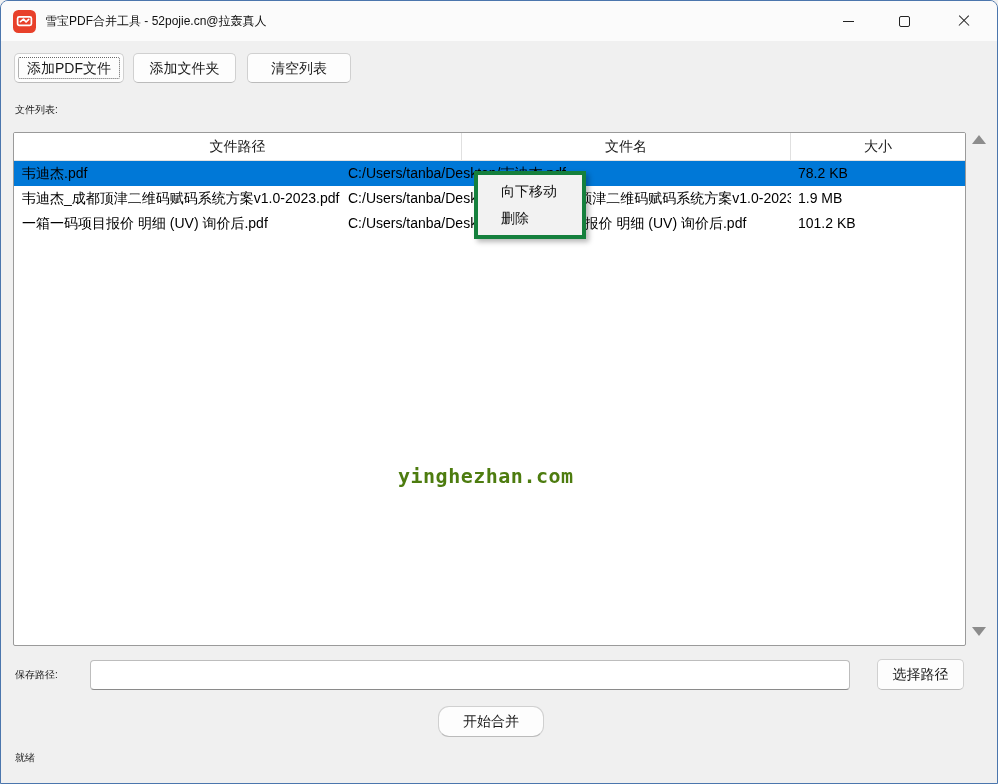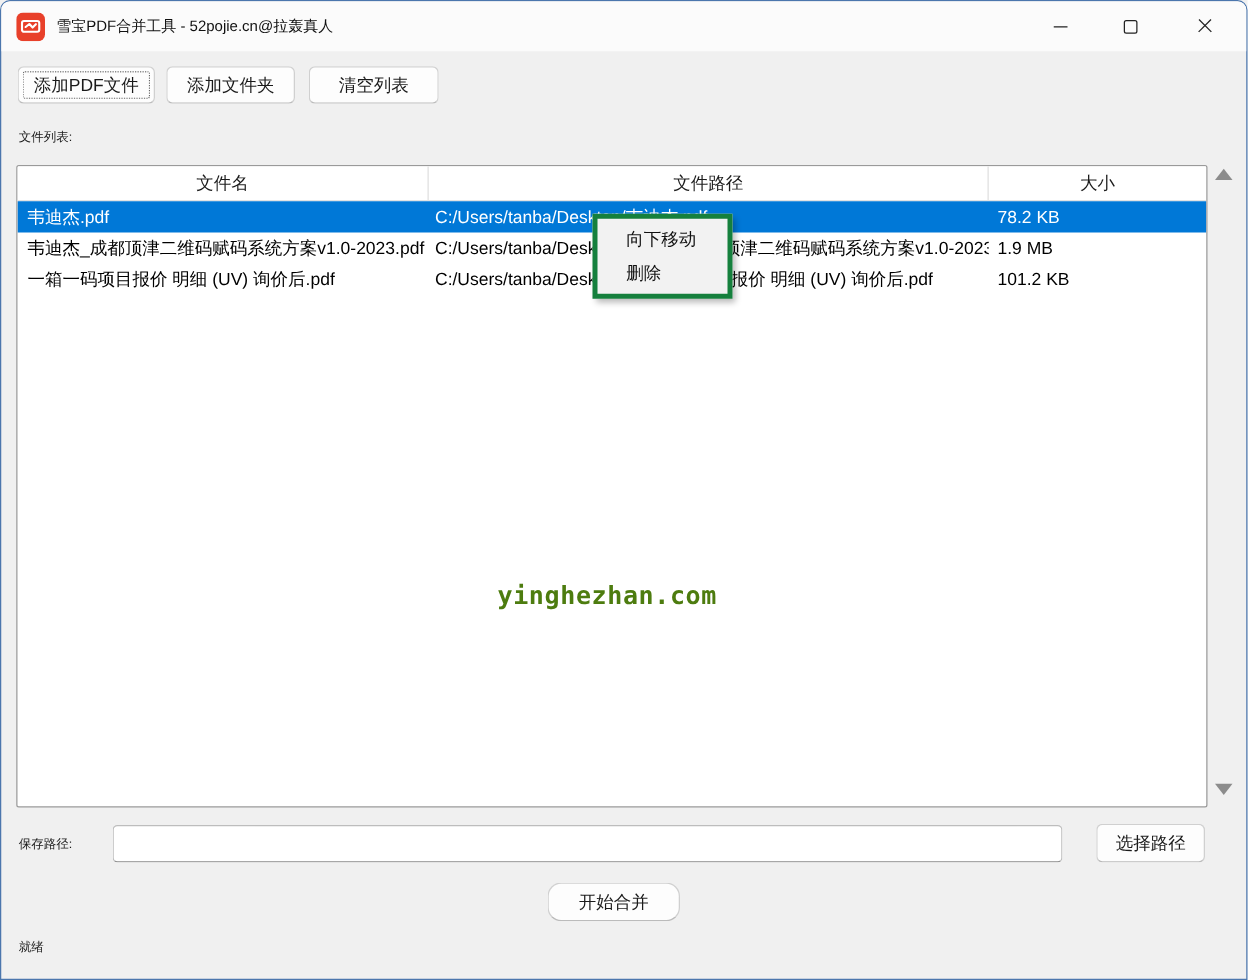--- a/index.html
+++ b/index.html
@@ -47,21 +47,21 @@
   .table {
     position:absolute; left:12px; top:131px; width:953px; height:514px;
     background:#ffffff; border:1px solid #9a9a9a; border-radius:2px; overflow:hidden;
   }
   .thead { display:flex; height:28px; border-bottom:1px solid #e2e2e2; background:#fff; }
   .th { font-size:14px; line-height:27px; text-align:center; overflow:hidden; white-space:nowrap; }
   .th-name { width:329px; border-right:1px solid #e0e0e0; }
   .th-path { width:448px; border-right:1px solid #e0e0e0; }
   .th-size { width:174px; }
   .trow { display:flex; height:25px; font-size:14px; line-height:25px; color:#000; }
-  .trow.selected { background:#0078d7; color:#ffffff; }
+  .trow.selected { background:#0078d7; color:#000000; }
   .td { overflow:hidden; white-space:nowrap; }
   .td-name { width:329px; padding-left:8px; }
   .td-path { width:448px; padding-left:5px; }
   .td-size { width:174px; padding-left:7px; }
 
   
   .scroll-arrow { position:absolute; width:0; height:0; border-left:7px solid transparent; border-right:7px solid transparent; }
   .scroll-up   { left:971px; top:134px; border-bottom:9px solid #8c8c8c; }
   .scroll-down { left:971px; top:626px; border-top:9px solid #8c8c8c; }
 
@@ -116,22 +116,22 @@
 </div>
 
 <div class="btn btn-addpdf">添加PDF文件</div>
 <div class="btn btn-addfolder">添加文件夹</div>
 <div class="btn btn-clear">清空列表</div>
 
 <div class="label lbl-filelist">文件列表:</div>
 
 <div class="table">
   <div class="thead">
+    <div class="th th-path">文件路径</div>
     <div class="th th-name">文件名</div>
-    <div class="th th-path">文件路径</div>
     <div class="th th-size">大小</div>
   </div>
   <div class="trow selected">
     <div class="td td-name">韦迪杰.pdf</div>
     <div class="td td-path">C:/Users/tanba/Desktop/韦迪杰.pdf</div>
     <div class="td td-size">78.2 KB</div>
   </div>
   <div class="trow">
     <div class="td td-name">韦迪杰_成都顶津二维码赋码系统方案v1.0-2023.pdf</div>
     <div class="td td-path">C:/Users/tanba/Desktop/韦迪杰_成都顶津二维码赋码系统方案v1.0-2023.pdf</div>

